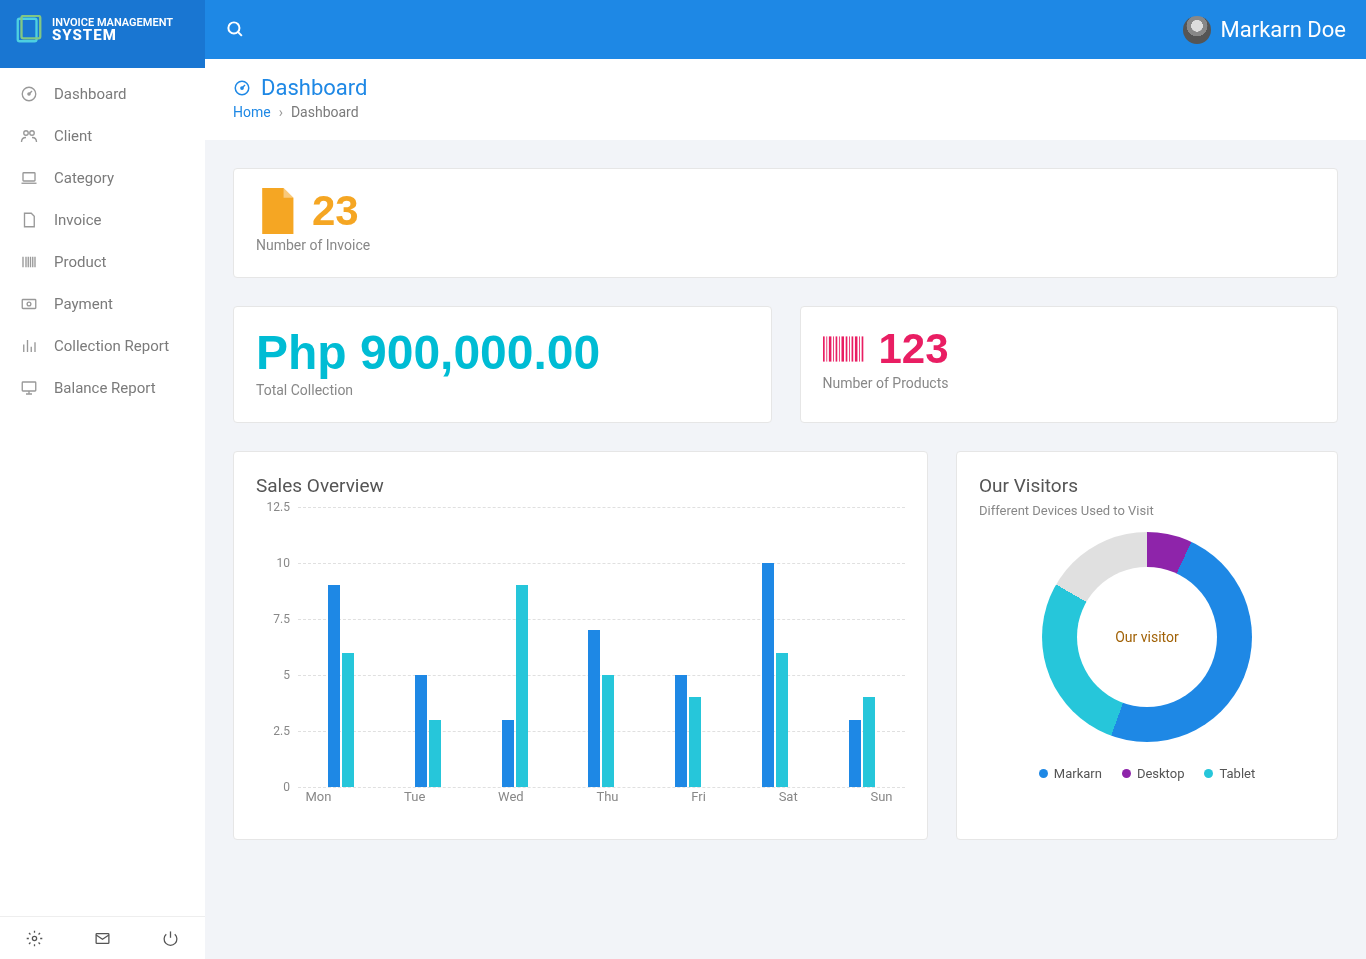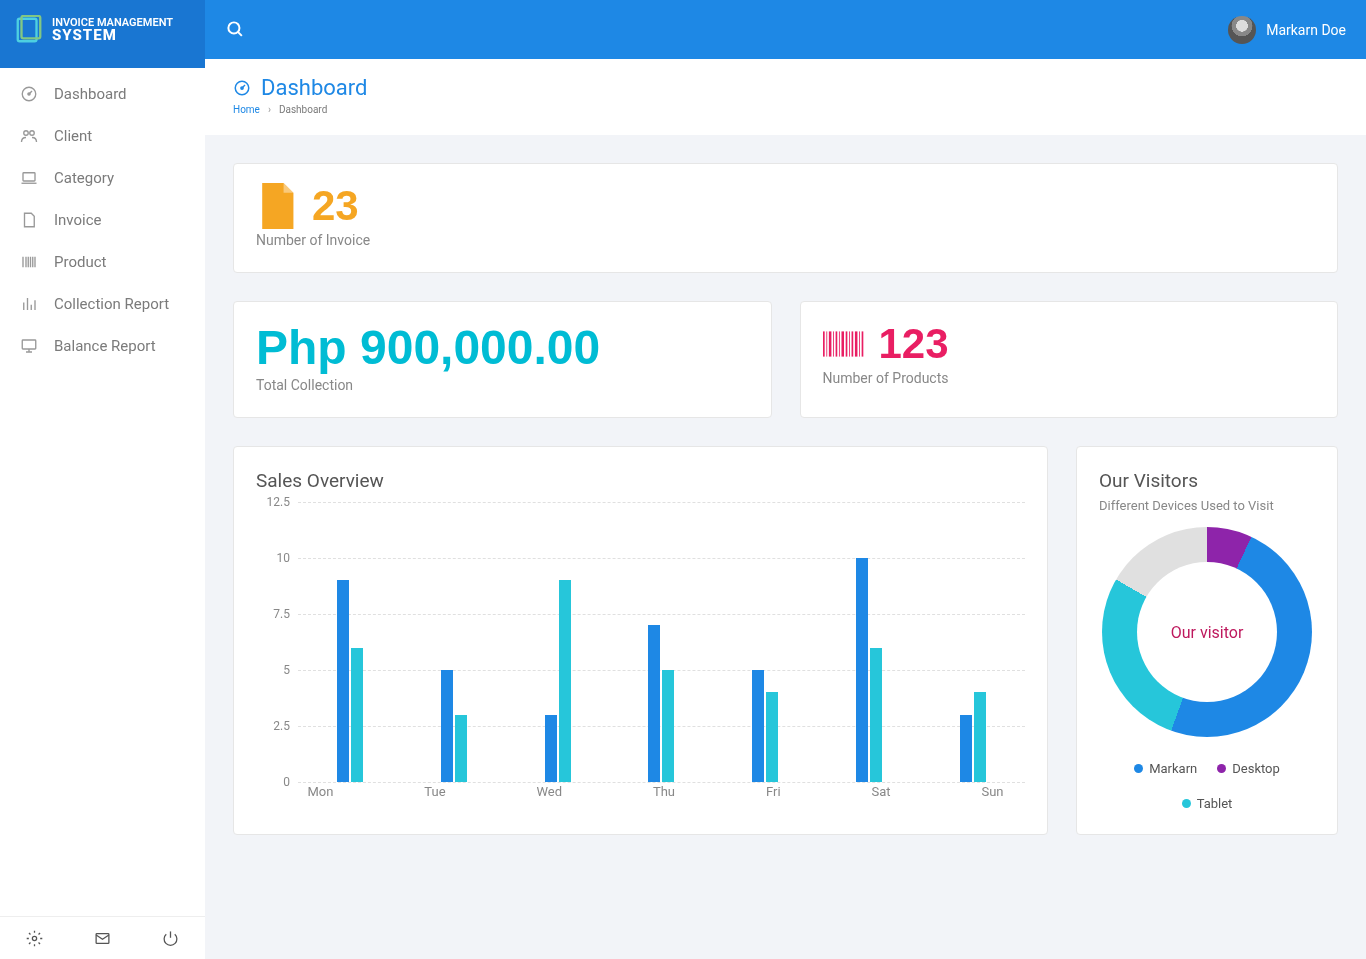--- a/index.html
+++ b/index.html
@@ -6,74 +6,74 @@
 body { background: #f2f4f8; overflow-x: hidden; }
 .header { background: #1e88e5; height: 59px; display: flex; align-items: center; padding: 0 20px 0 0; position: fixed; top: 0; left: 0; right: 0; z-index: 100; }
 .logo-area { width: 205px; background: #1976d2; height: 77px; display: flex; align-items: center; padding: 0 14px; }
 .logo-icon { width: 30px; height: 30px; margin-right: 8px; }
 .logo-text { color: #fff; font-size: 11px; font-weight: 600; line-height: 1; }
 .logo-text-sub { font-size: 15px; font-weight: 800; letter-spacing: 1px; }
 .search-btn { background: none; border: none; color: #fff; margin-left: 18px; cursor: pointer; width: 24px; height: 24px; display: flex; align-items: center; justify-content: center; }
 .header-spacer { flex: 1; }
 .user-area { display: flex; align-items: center; color: #fff; cursor: pointer; }
 .avatar { width: 28px; height: 28px; border-radius: 50%; background: #666; margin-right: 10px; background-image: radial-gradient(circle at 50% 35%, #ddd 25%, #888 26%, #888 45%, #555 46%); }
-.user-name { font-size: 14px; }
+.user-name { font-size: 22px; }
 
 .sidebar { position: fixed; left: 0; top: 59px; bottom: 0; width: 205px; background: #fff; display: flex; flex-direction: column; }
 .nav { flex: 1; padding-top: 14px; overflow-y: auto; }
 .nav-item { display: flex; align-items: center; padding: 12px 18px; color: #7b7b7b; font-size: 15px; cursor: pointer; }
 .nav-icon { width: 22px; height: 18px; margin-right: 14px; display: flex; align-items: center; justify-content: center; }
 .sidebar-footer { display: flex; border-top: 1px solid #eee; }
 .footer-btn { flex: 1; height: 42px; display: flex; align-items: center; justify-content: center; cursor: pointer; }
 
 .main { margin-left: 205px; margin-top: 59px; background: #fff; }
 .page-head { padding: 16px 28px 20px; }
 .page-title-row { display: flex; align-items: center; gap: 10px; }
 .page-title-icon { color: #1e88e5; }
 .page-title { font-size: 22px; color: #1e88e5; font-weight: 400; }
-.breadcrumb { display: flex; align-items: center; gap: 8px; font-size: 10px; margin-top: 4px; }
+.breadcrumb { display: flex; align-items: center; gap: 8px; font-size: 14px; margin-top: 4px; }
 .bc-link { color: #1e88e5; cursor: pointer; }
 .bc-sep { color: #999; }
 .bc-current { color: #7a7a7a; }
 
 .content { background: #f2f4f8; padding: 28px; }
 .stats-row { display: flex; gap: 28px; margin-bottom: 28px; }
 .stat-card { flex: 1; background: #fff; border-radius: 4px; border: 1px solid #e6e6e6; padding: 18px 22px 24px; }
 .stat-top { display: flex; align-items: center; gap: 14px; }
 .stat-icon { width: 42px; height: 46px; display: flex; align-items: center; justify-content: center; }
 .stat-value { font-size: 42px; font-weight: 700; font-family: Liberation Sans, sans-serif; }
 .stat-label { color: #888; font-size: 14px; margin-top: 2px; }
 .c-orange { color: #f5a623; }
 .c-blue { color: #1e88e5; }
 .c-teal { color: #00bcd4; }
 .c-pink { color: #e91e63; }
 .stat-value.large { font-size: 48px; }
 
 .charts-row { display: flex; gap: 28px; }
 .chart-card { background: #fff; border-radius: 4px; border: 1px solid #e6e6e6; padding: 22px; }
 .chart-card.main-chart { flex: 1; }
-.chart-card.side-chart { width: 262px; }
+.chart-card.side-chart { width: 382px; }
 .chart-title { font-size: 19px; color: #555; margin-bottom: 6px; }
 .chart-sub { font-size: 13px; color: #888; }
 .bar-chart { position: relative; height: 310px; margin-top: 10px; padding-left: 42px; }
 .y-axis { position: absolute; left: 0; top: 0; height: 280px; width: 42px; }
 .y-tick { position: absolute; right: 8px; font-size: 12px; color: #888; transform: translateY(-50%); }
 .grid { position: absolute; left: 42px; right: 0; top: 0; height: 280px; }
 .grid-line { position: absolute; left: 0; right: 0; border-top: 1px dashed #e0e0e0; }
 .bars-area { position: absolute; left: 42px; right: 0; top: 0; height: 280px; display: flex; justify-content: space-around; align-items: flex-end; }
 .bar-group { display: flex; gap: 2px; align-items: flex-end; }
 .bar { width: 12px; }
 .bar.s1 { background: #1e88e5; }
 .bar.s2 { background: #26c6da; }
-.x-labels { position: absolute; left: 30px; right: 0; top: 282px; display: flex; justify-content: space-around; gap: 48px; }
+.x-labels { position: absolute; left: 37px; right: 0; top: 282px; display: flex; justify-content: space-around; gap: 48px; }
 .x-label { font-size: 13px; color: #888; text-align: center; }
 
 .donut-wrap { display: flex; flex-direction: column; align-items: center; margin-top: 14px; }
 .donut { width: 210px; height: 210px; border-radius: 50%; background: conic-gradient(#8e24aa 0deg 25deg, #1e88e5 25deg 200deg, #26c6da 200deg 300deg, #e0e0e0 300deg 360deg); display: flex; align-items: center; justify-content: center; }
-.donut-hole { width: 140px; height: 140px; border-radius: 50%; background: #fff; display: flex; align-items: center; justify-content: center; color: #be185d; font-size: 16px; }
+.donut-hole { width: 140px; height: 140px; border-radius: 50%; background: #fff; display: flex; align-items: center; justify-content: center; color: #a16207; font-size: 14px; }
 .legend { display: flex; gap: 20px; margin-top: 24px; font-size: 13px; color: #555; flex-wrap: wrap; justify-content: center; }
 .legend-item { display: flex; align-items: center; gap: 6px; }
 .legend-dot { width: 9px; height: 9px; border-radius: 50%; }
 .ld-blue { background: #1e88e5; }
 .ld-purple { background: #8e24aa; }
 .ld-teal { background: #26c6da; }
 </style>
 </head>
 <body>
 
@@ -140,20 +140,29 @@
         </span>
         <span>Invoice</span>
       </div>
       <div class="nav-item">
         <span class="nav-icon">
           <svg width="18" height="18" viewBox="0 0 24 24" fill="none" stroke="#999" stroke-width="1.8">
             <path d="M4 5v14M8 5v14M11 5v14M14 5v14M17 5v14M20 5v14"></path>
           </svg>
         </span>
         <span>Product</span>
+      </div>
+      <div class="nav-item">
+        <span class="nav-icon">
+          <svg width="18" height="18" viewBox="0 0 24 24" fill="none" stroke="#999" stroke-width="1.8">
+            <rect x="3" y="6" width="18" height="12" rx="1"></rect>
+            <circle cx="12" cy="12" r="2.5"></circle>
+          </svg>
+        </span>
+        <span>Payment</span>
       </div>
       <div class="nav-item">
         <span class="nav-icon">
           <svg width="18" height="18" viewBox="0 0 24 24" fill="none" stroke="#999" stroke-width="1.8">
             <path d="M5 20V10M10 20V4M15 20V13M20 20V7"></path>
           </svg>
         </span>
         <span>Collection Report</span>
       </div>
       <div class="nav-item">

